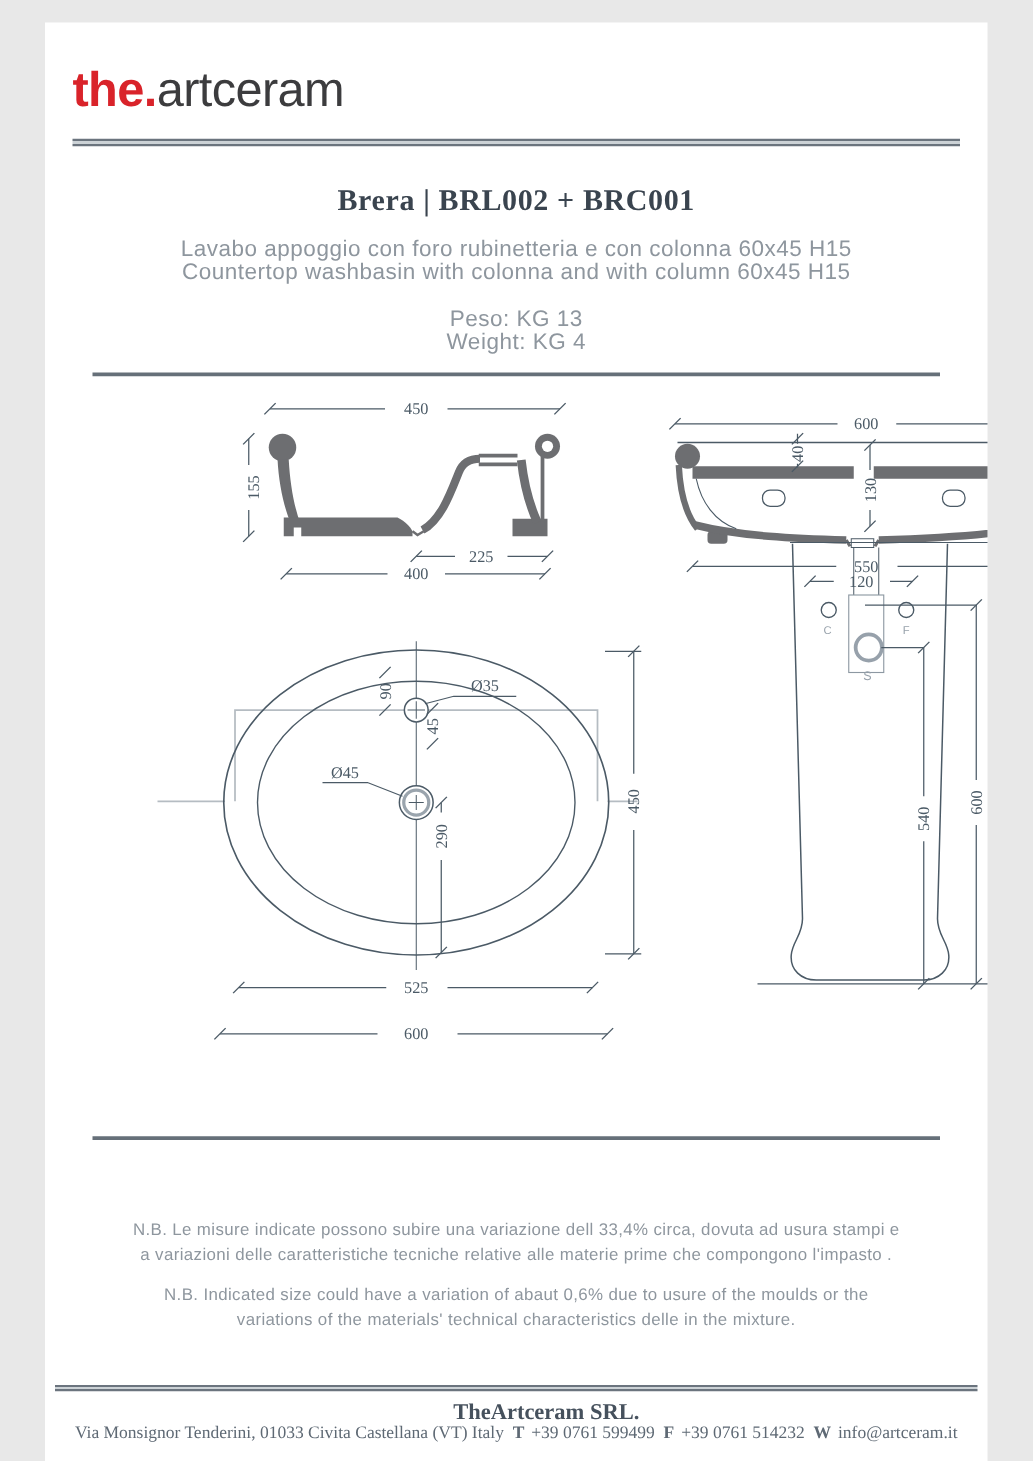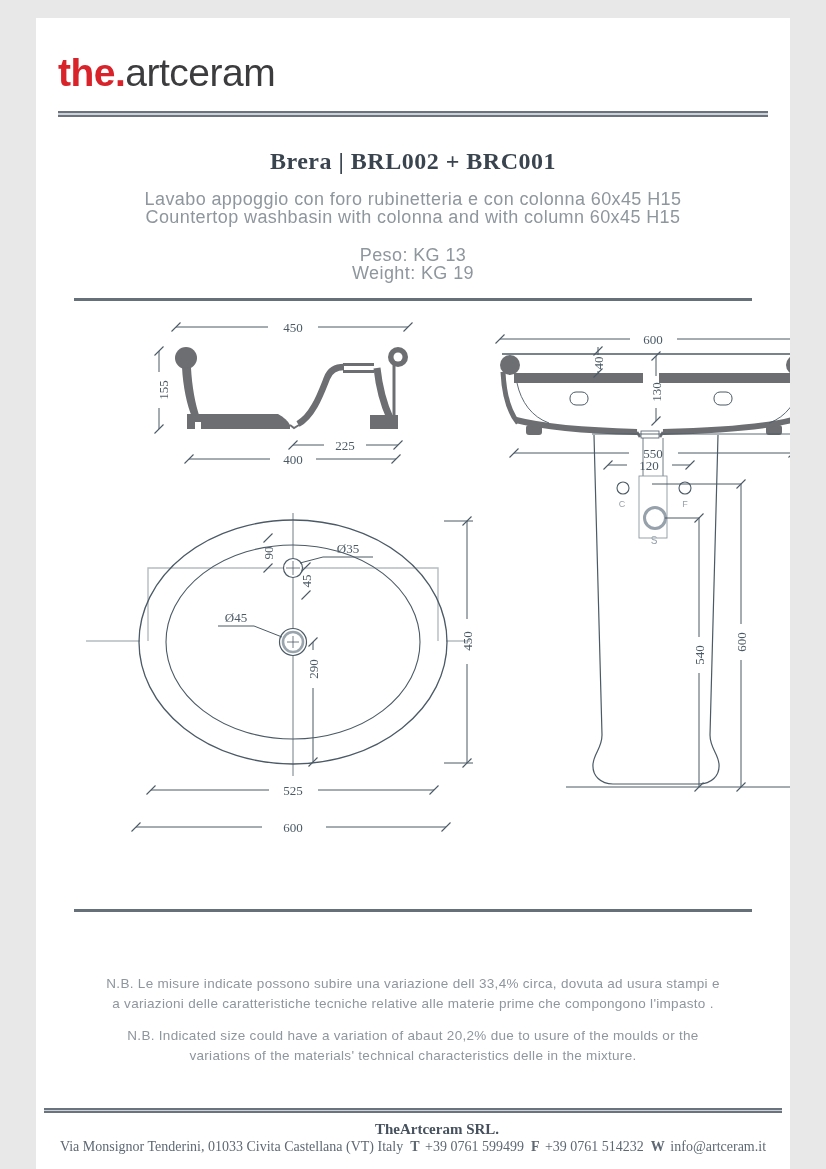--- a/index.html
+++ b/index.html
@@ -23,52 +23,52 @@
   .rule-single { height:3px; margin:0 38px; background:#667079; }
   .rule-single.topline { margin-top:16px; }
   
   .title { text-align:center; font-size:24px; line-height:28px; font-weight:700;
            color:#3a444f; margin:30px 0 0 0; letter-spacing:0.5px;font-family:Liberation Serif, serif; }
   .sub { text-align:center; font-size:18px; line-height:17.5px; color:#8e969e;
          margin:0; letter-spacing:0.4px; }
   .sub.first { margin-top:16px; }
   .sub.peso  { margin-top:21px; }
   
-  .drawing { height:608px; position:relative; }
+  .drawing { height:608px; position:relative;padding-left:40px; }
   .drawing svg { display:block; }
   text.dim { font-family:"Liberation Serif", serif; font-size:13px; fill:#4b5a66; }
   text.dim-sm { font-family:"Liberation Sans", sans-serif; font-size:9px; fill:#97a1ab; }
   text.dim-s2 { font-family:"Liberation Sans", sans-serif; font-size:10px; fill:#97a1ab; }
   
   .notes { margin-top:62px; }
   .notes p { text-align:center; font-size:13.5px; line-height:19.5px; color:#8e969e;
              margin:0; letter-spacing:0.3px; }
   .notes .en-block { margin-top:13px; }
   
   .footer-company { text-align:center; font-family:"Liberation Serif", serif;
-    font-weight:700; font-size:15px; line-height:18px; color:#46515d; margin-top:7px;padding-left:48px; }
+    font-weight:700; font-size:18px; line-height:18px; color:#46515d; margin-top:7px;padding-left:48px; }
   .footer-address { text-align:center; font-family:"Liberation Serif", serif;
     font-size:14px; line-height:18px; color:#5e6974; }
   .footer-address .b { font-weight:700; margin-left:7px; margin-right:2px; }
 </style>
 </head>
 <body>
 
 <div class="page">
 
   <div class="logo">
     <span class="logo-the">the.</span><span class="logo-rest">artceram</span>
   </div>
   <div class="rule-double header"></div>
 
   <h1 class="title">Brera | BRL002 + BRC001</h1>
   <p class="sub first">Lavabo appoggio con foro rubinetteria e con colonna 60x45 H15</p>
   <p class="sub">Countertop washbasin with colonna and with column  60x45 H15</p>
   <p class="sub peso">Peso: KG 13</p>
-  <p class="sub">Weight: KG 19</p>
+  <p class="sub">Weight: KG 4</p>
 
   <div class="rule-single topline"></div>
 
   <div class="drawing">
     <svg width="826" height="608" viewBox="0 280 826 608">
       <defs>
         <g id="tk">
             <line x1="-4.5" y1="4.5" x2="4.5" y2="-4.5" stroke="#4b5a66" stroke-width="1.1"></line>
           </g>
       </defs>
@@ -236,21 +236,21 @@
         <text class="dim" x="257" y="810.5" text-anchor="middle">600</text>
       </g>
     </svg>
   </div>
 
   <div class="rule-single"></div>
 
   <div class="notes">
     <p>N.B. Le misure indicate possono subire una variazione dell 33,4% circa, dovuta ad usura stampi e</p>
     <p>a variazioni delle caratteristiche tecniche relative alle materie prime che compongono l'impasto .</p>
-    <p class="en-block">N.B. Indicated size could have a variation of abaut 20,2% due to usure of the moulds or the</p>
+    <p class="en-block">N.B. Indicated size could have a variation of abaut 0,6% due to usure of the moulds or the</p>
     <p>variations of the materials' technical characteristics delle in the mixture.</p>
   </div>
 
   <div class="rule-double footerline"></div>
   <div class="footer-company">TheArtceram SRL.</div>
   <div class="footer-address">
     <span>Via Monsignor Tenderini, 01033 Civita Castellana (VT) Italy</span><span class="b">T</span> <span>+39 0761 599499</span><span class="b">F</span> <span>+39 0761 514232</span><span class="b">W</span> <span>info@artceram.it</span>
   </div>
 
 </div>

